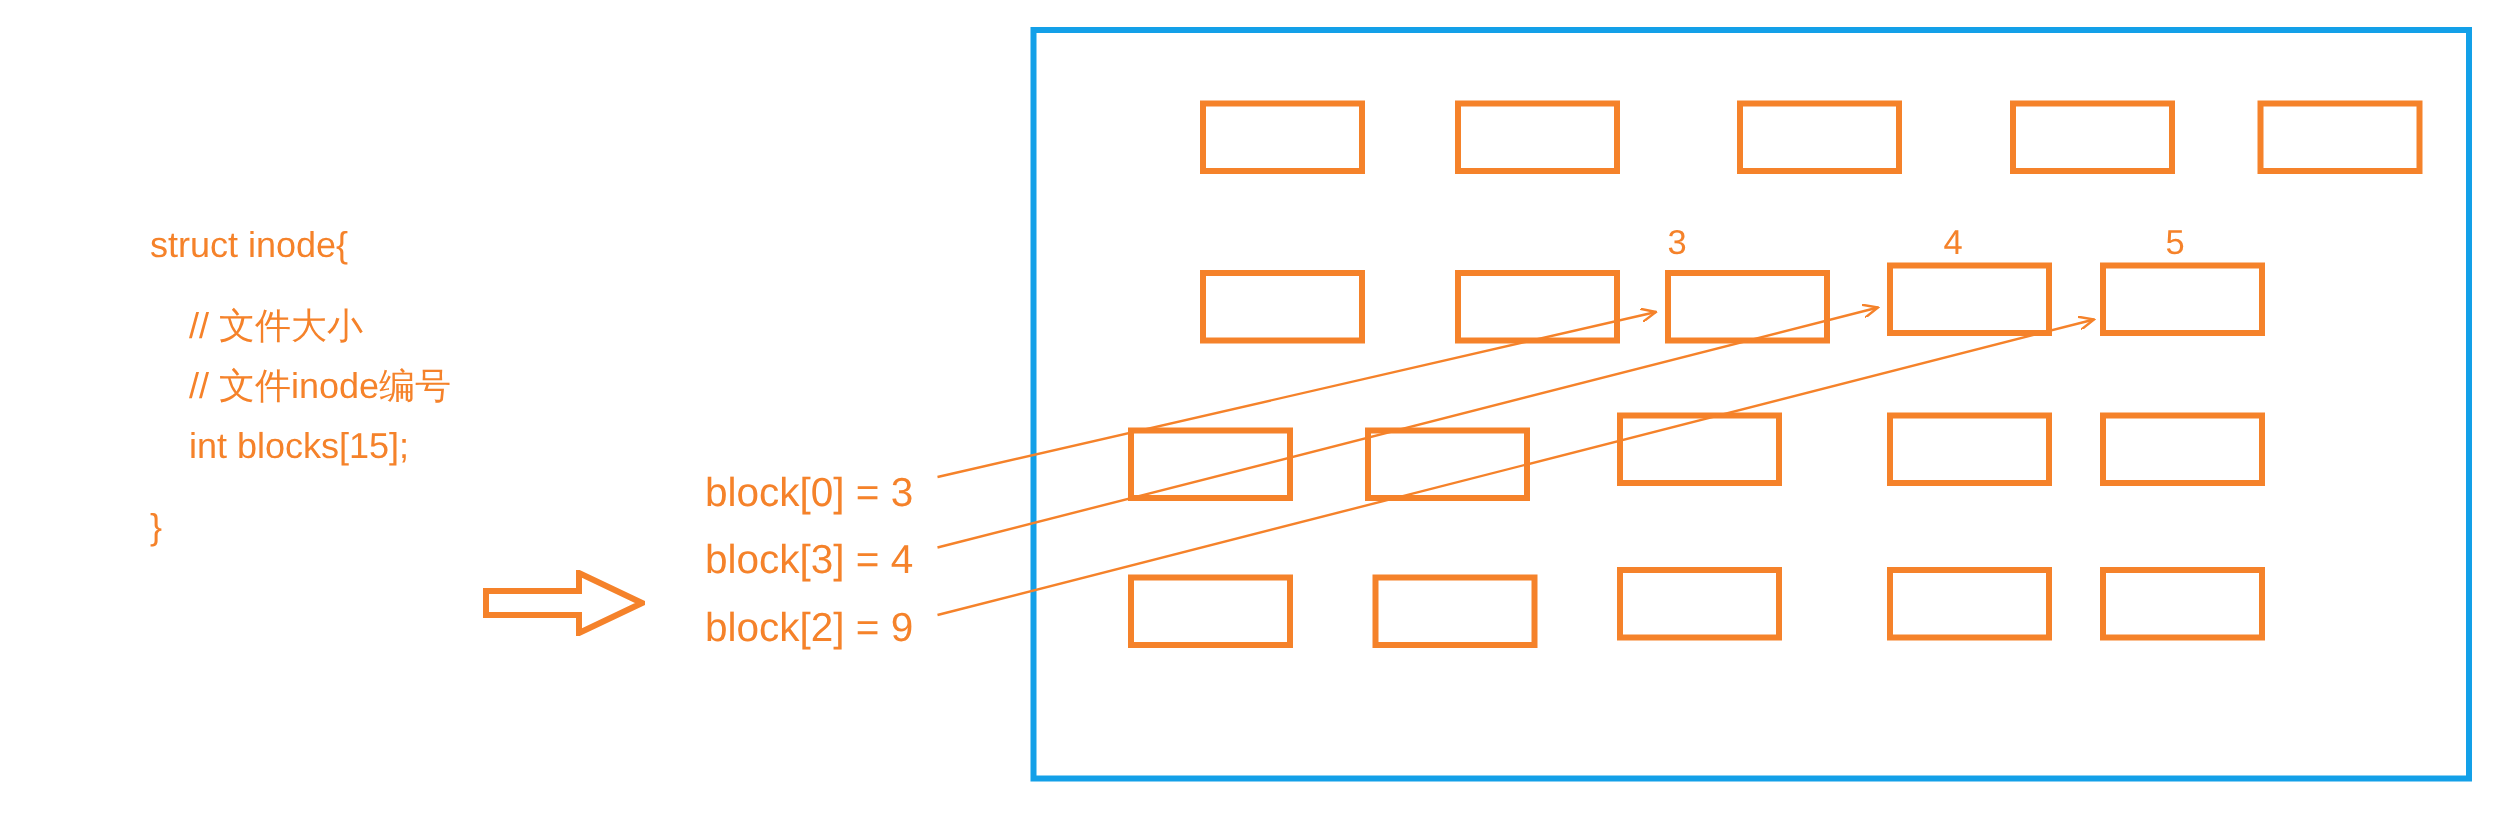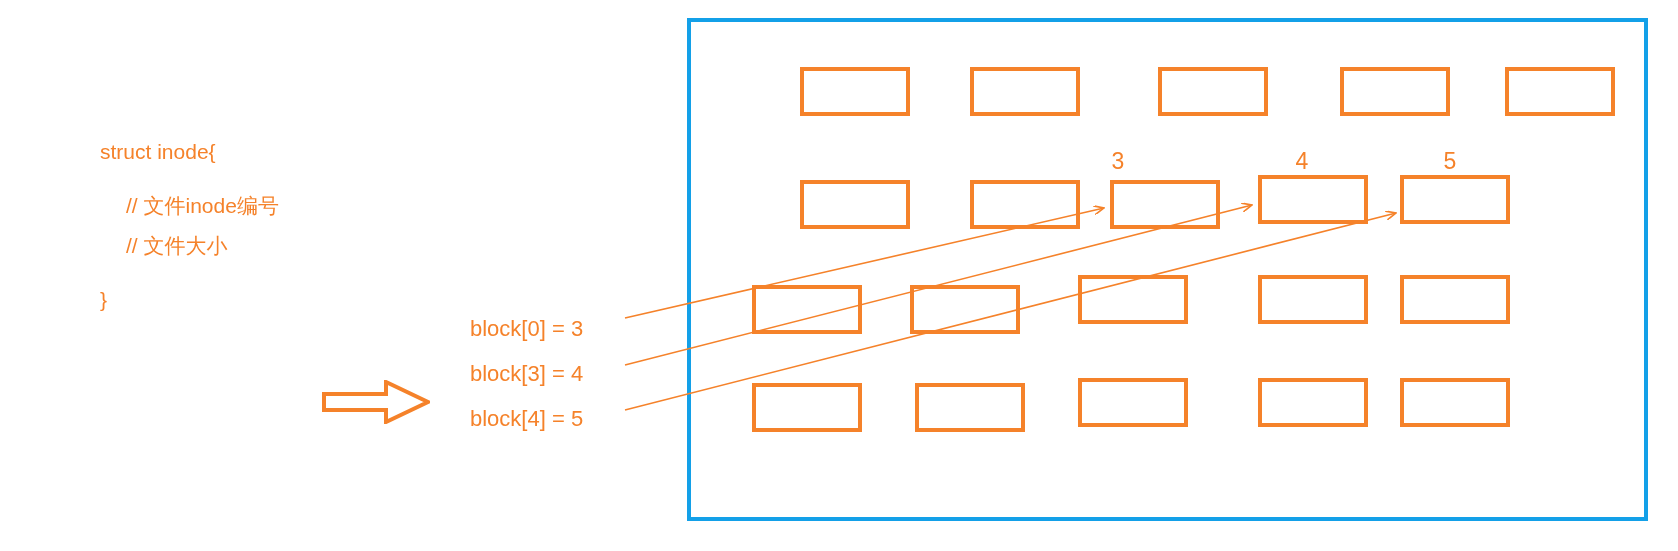--- a/index.html
+++ b/index.html
@@ -15,23 +15,23 @@
     width: 1678px;
     height: 551px;
     background: #ffffff;
     overflow: hidden;
   }
 
   
   .code-block {
     position: absolute;
     left: 100px;
-    top: 132px;
+    top: 144px;
     color: #f5822a;
-    font-size: 21px;
+    font-size: 24px;
     line-height: 40px;
     white-space: nowrap;
   }
   .code-line {
     display: block;
     color: #f5822a;
   }
   .code-line.indent {
     padding-left: 26px;
   }
@@ -48,21 +48,21 @@
     width: 108px;
     height: 44px;
   }
 
   
   .block-labels {
     position: absolute;
     left: 470px;
     top: 306px;
     color: #f5822a;
-    font-size: 22px;
+    font-size: 27px;
     white-space: nowrap;
   }
   .block-label {
     display: block;
     height: 45px;
     line-height: 45px;
     color: #f5822a;
   }
 
   
@@ -105,36 +105,37 @@
   }
 </style>
 </head>
 <body>
 
 <div id="canvas">
 
   <div class="code-block">
     <span class="code-line">struct inode{</span>
     <span class="code-line spacer"></span>
+    <span class="code-line indent">// 文件大小</span>
     <span class="code-line indent">// 文件inode编号</span>
-    <span class="code-line indent">// 文件大小</span>
+    <span class="code-line indent">int blocks[15];</span>
     <span class="code-line spacer"></span>
     <span class="code-line">}</span>
   </div>
 
   <div class="fat-arrow">
     <svg width="108" height="44" viewBox="0 0 108 44" xmlns="http://www.w3.org/2000/svg">
       <polygon points="2,14 64,14 64,2 106,22 64,42 64,30 2,30" fill="none" stroke="#f5822a" stroke-width="4" stroke-linejoin="miter"></polygon>
     </svg>
   </div>
 
   <div class="block-labels">
     <span class="block-label">block[0] = 3</span>
     <span class="block-label">block[3] = 4</span>
-    <span class="block-label">block[4] = 5</span>
+    <span class="block-label">block[2] = 9</span>
   </div>
 
   <div class="disk-region"></div>
 
   <div class="data-block" style="left:800px;  top:67px;"></div>
   <div class="data-block" style="left:970px;  top:67px;"></div>
   <div class="data-block" style="left:1158px; top:67px;"></div>
   <div class="data-block" style="left:1340px; top:67px;"></div>
   <div class="data-block" style="left:1505px; top:67px;"></div>
 

